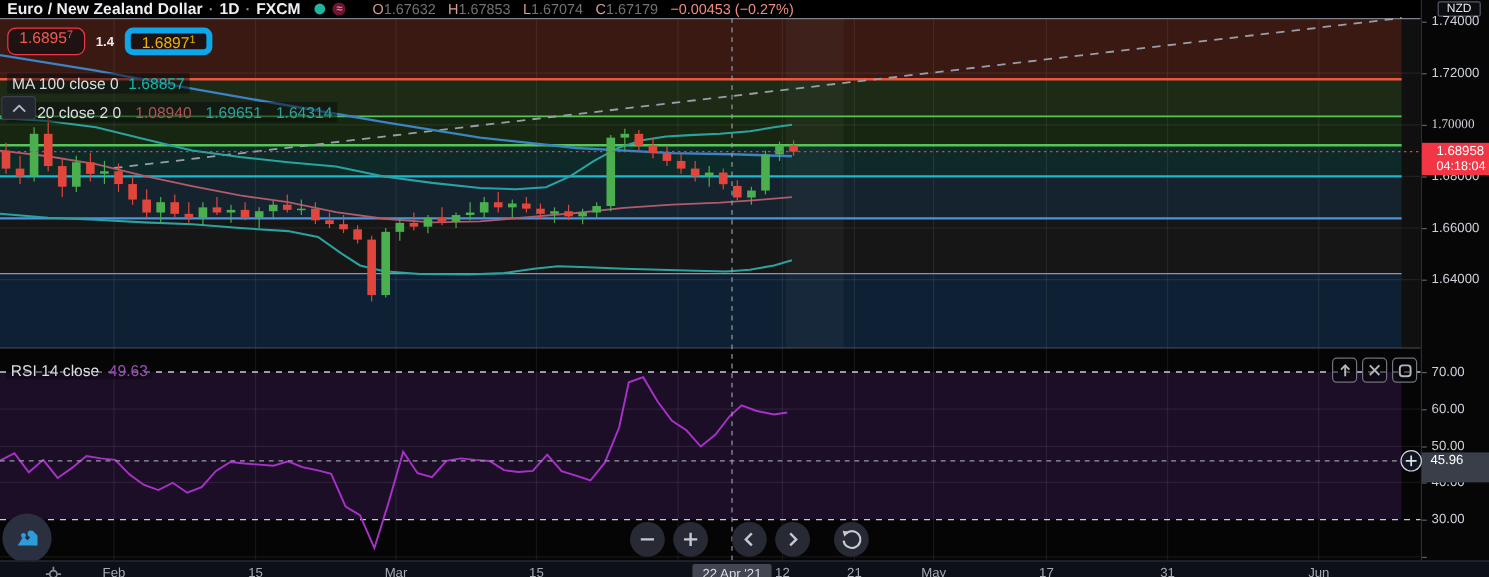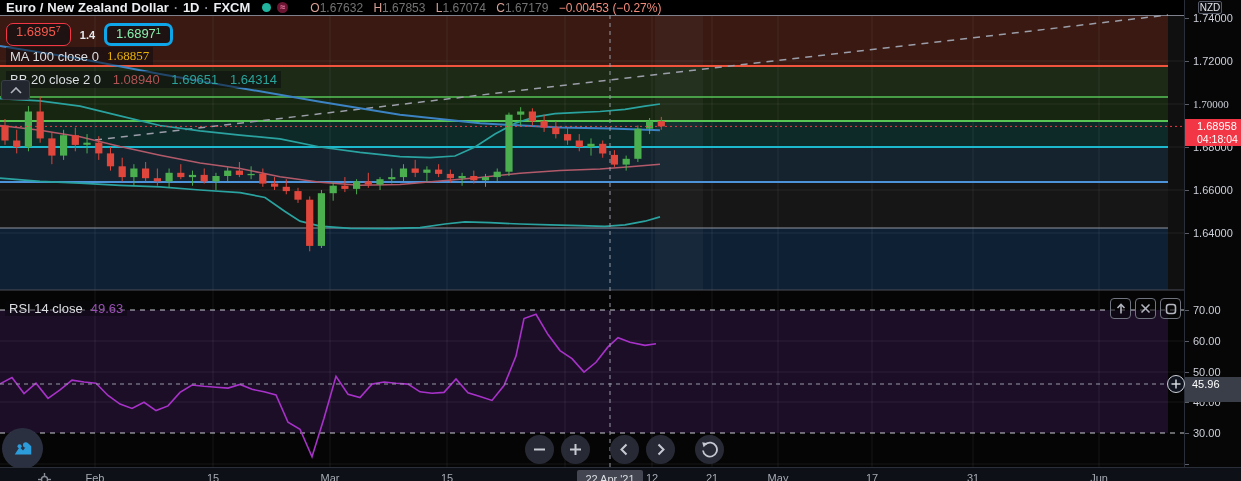--- a/index.html
+++ b/index.html
@@ -21,48 +21,48 @@
   .ohlc .pair{margin-right:7px;}
   .ohlc .l{color:#d8a096;}
   .ohlc .v{color:#737373;}
   .ohlc .chg{color:#f28d7d;}
 
   
   .legend{position:absolute;left:6px;top:23px;z-index:20;}
   .chip-row{display:flex;align-items:center;}
   .chip{height:23px;border-radius:7px;padding:0 9px;font-size:13px;display:flex;align-items:flex-start;background:rgba(10,12,18,.55);}
   .chip.red{border:1px solid #f23645;color:#f55a4e;}
-  .chip.blue{border:3px solid #0ea5e9;color:#86efac;margin-left:0;}
+  .chip.blue{border:5px solid #0ea5e9;color:#eab308;margin-left:0;}
   .chip sup{font-size:9px;}
   .mid-label{color:#e8eaee;font-size:11px;font-weight:bold;margin:0 9px;}
   .ind-row{margin-top:0;display:inline-flex;align-items:center;background:rgba(8,9,13,.5);
            padding:1px 4px;font-size:13px;color:#dcdee2;}
-  .ind-row.ma{margin-top:1px;justify-content:space-between;}
+  .ind-row.ma{margin-top:15px;justify-content:space-between;}
   .ind-row.bb{margin-top:6px;display:block;width:fit-content;}
   .ind-val{margin-left:8px;}
-  .val-blue{color:#eab308;font-family:Liberation Serif, serif;}
+  .val-blue{color:#14b8a6;}
   .val-red{color:#b05455;}
   .val-teal{color:#2aa39b;margin-left:8px;}
   .collapse-btn{position:absolute;left:1px;top:80px;width:29px;height:20px;background:#22262f;
                 border:1px solid #3a3e49;border-radius:3px;display:flex;align-items:center;justify-content:center;z-index:20;}
 
   
   .rsi-row{position:absolute;left:5px;top:301px;z-index:20;font-size:13px;color:#dcdee2;
            background:rgba(8,9,13,.45);padding:0 4px;display:inline-flex;}
   .rsi-val{color:#9a4fb5;margin-left:8px;}
 
   
   .pane-controls{position:absolute;left:1110px;top:298px;z-index:20;display:flex;gap:4px;}
   .sq-btn{width:21px;height:21px;border:1px solid #70747f;border-radius:4px;background:rgba(5,5,8,.55);
           display:flex;align-items:center;justify-content:center;}
 
   
   .price-axis{position:absolute;left:1184px;top:0;width:57px;height:467px;background:#060607;
               border-left:1px solid #2a2e39;z-index:22;}
-  .nzd-chip{position:absolute;left:13px;top:1px;width:24px;height:13px;border:1px solid #555a66;
+  .nzd-chip{position:absolute;left:13px;top:1px;width:36px;height:13px;border:1px solid #555a66;
             color:#e3e5e9;font-size:10px;text-align:center;line-height:12px;border-radius:2px;background:#0b0c10;}
   .axis-label{position:absolute;left:8px;color:#cdd0d8;font-size:11px;transform:translateY(-50%);}
   .axis-tick{position:absolute;left:0;width:4px;height:1px;background:#5a5e69;}
   .price-badge{position:absolute;left:0;top:119px;width:57px;height:27px;background:#f23645;z-index:5;
                color:#fff;font-size:11px;line-height:13px;padding:1px 0 0 12px;overflow:hidden;}
   .price-badge .cd{font-size:10.5px;}
   .rsi-badge{position:absolute;left:0;top:377px;width:57px;height:25px;background:#3a3e49;color:#fff;
              font-size:11px;line-height:15px;padding-left:7px;z-index:5;}
   .gear-icon{position:absolute;left:38px;top:472px;color:#8a8d98;z-index:26;}
 

